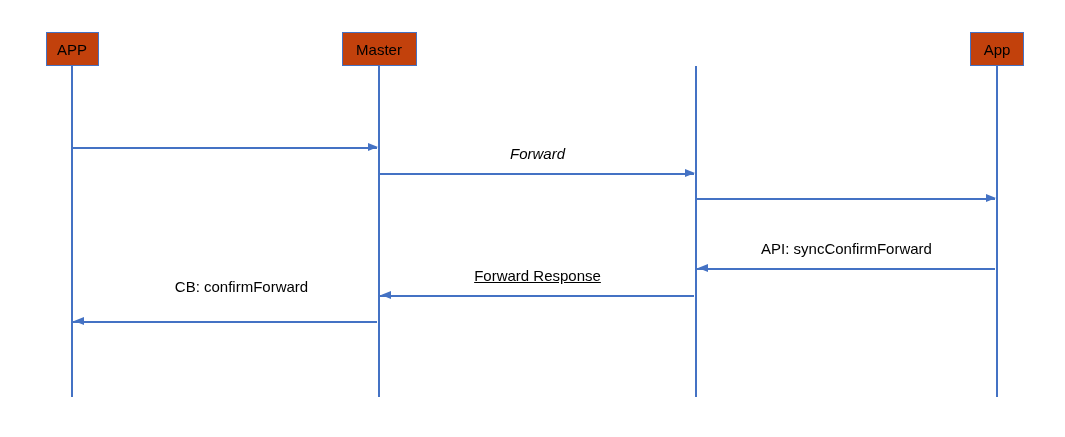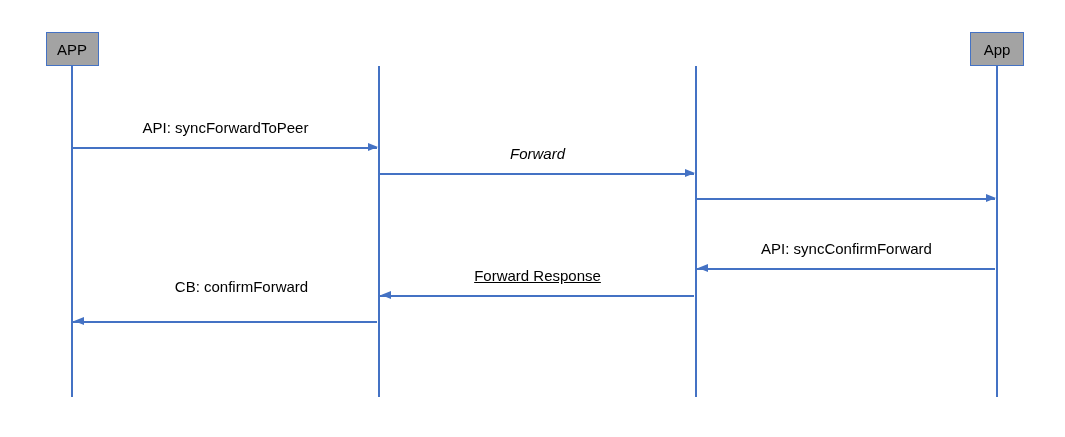--- a/index.html
+++ b/index.html
@@ -10,21 +10,21 @@
     background: #ffffff;
     font-family: "Liberation Sans", sans-serif;
     color: #000000;
     overflow: hidden;
     --accent: #4472C4;
   }
   .actor-box {
     position: absolute;
     box-sizing: border-box;
     border: 1.5px solid var(--accent);
-    background: #a3a3a3;
+    background: #c2410c;
     display: flex;
     align-items: center;
     justify-content: center;
   }
   .actor-label {
     font-size: 15px;
     line-height: 1;
     color: #000000;
     white-space: nowrap;
   }
@@ -57,29 +57,31 @@
   }
 </style>
 </head>
 <body>
 
 <div class="stage" style="--accent: #4472C4; background: rgb(255, 255, 255);">
     <div class="actor-box" style="left: 45.5px; top: 32px; width: 53px; height: 34px;">
       <span class="actor-label">APP</span>
     </div>
     <div class="lifeline" style="left: 71.25px; top: 66px; height: 331px;"></div>
+    <div class="actor-box" style="left: 341.5px; top: 32px; width: 75px; height: 34px;">
+      <span class="actor-label">Master</span>
+    </div>
     <div class="lifeline" style="left: 378.25px; top: 66px; height: 331px;"></div>
     <div class="lifeline" style="left: 695.25px; top: 66px; height: 331px;"></div>
     <div class="actor-box" style="left: 970px; top: 32px; width: 54px; height: 34px;">
       <span class="actor-label">App</span>
     </div>
     <div class="lifeline" style="left: 996.25px; top: 66px; height: 331px;"></div>
     <div class="message-line" style="left: 72px; width: 305px; top: 147px;"></div>
     <div class="arrowhead right" style="top: 143.25px; left: 367.5px;"></div>
-    <div class="message-label" style="left: 225.5px; top: 119px;">API: syncForwardToPeer</div>
     <div class="message-line" style="left: 379px; width: 315px; top: 173px;"></div>
     <div class="arrowhead right" style="top: 169.25px; left: 684.5px;"></div>
     <div class="message-label" style="left: 537.5px; top: 145px; font-style: italic;">Forward</div>
     <div class="message-line" style="left: 696px; width: 299px; top: 198px;"></div>
     <div class="arrowhead right" style="top: 194.25px; left: 985.5px;"></div>
     <div class="message-line" style="left: 696px; width: 299px; top: 268px;"></div>
     <div class="arrowhead left" style="top: 264.25px; left: 697.5px;"></div>
     <div class="message-label" style="left: 846.5px; top: 240px;">API: syncConfirmForward</div>
     <div class="message-line" style="left: 379px; width: 315px; top: 295px;"></div>
     <div class="arrowhead left" style="top: 291.25px; left: 380.5px;"></div>

